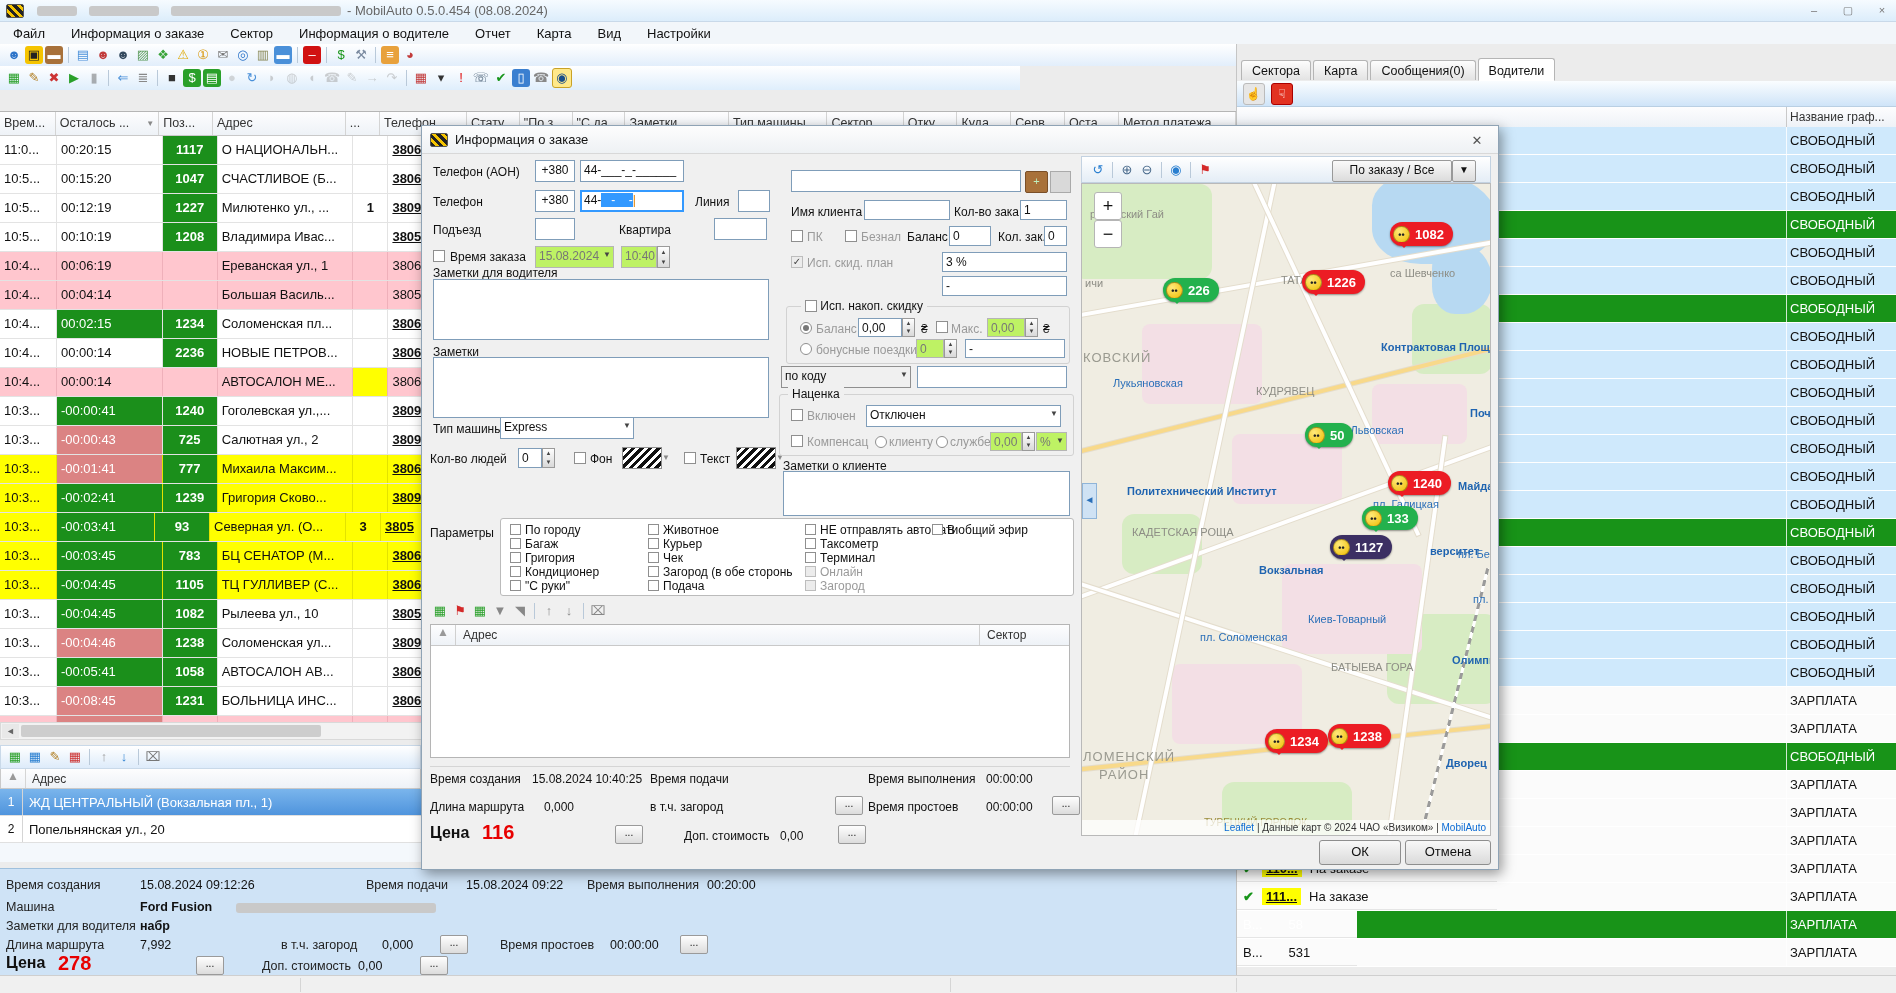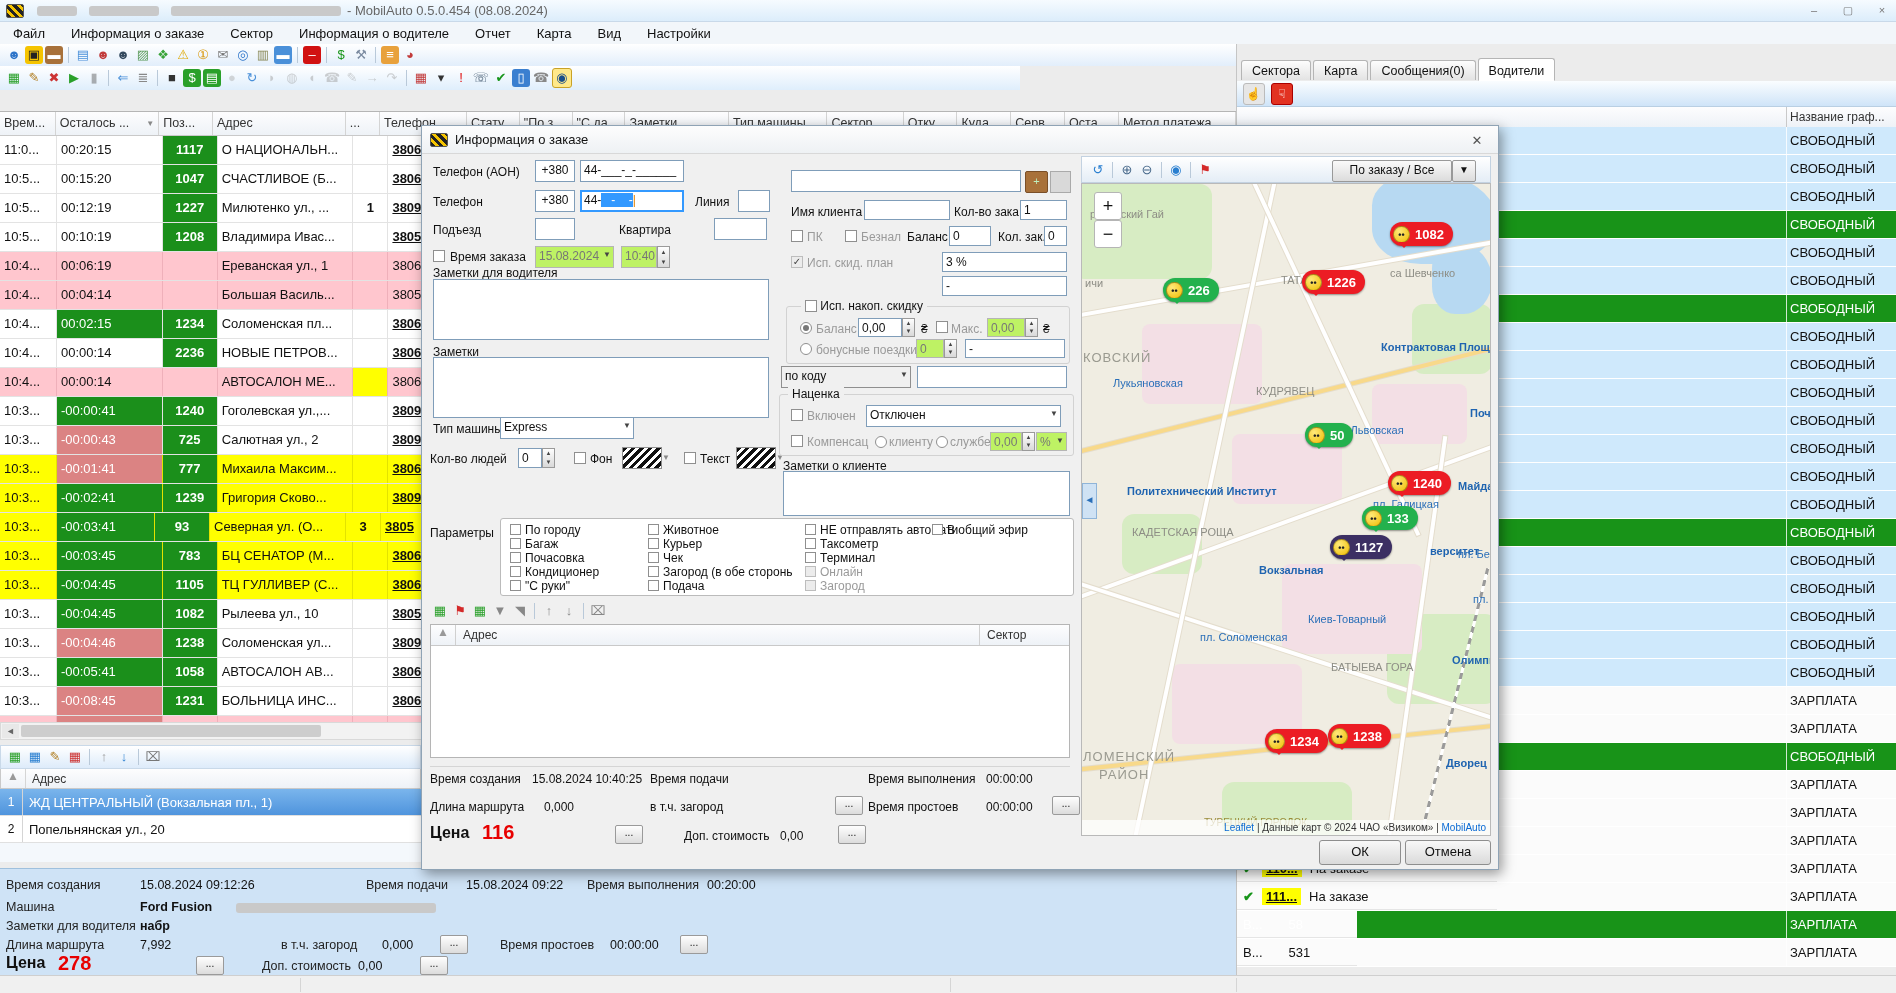--- a/index.html
+++ b/index.html
@@ -772,21 +772,21 @@
     <span class="ta" style="left:361px;top:345px;width:285px;height:43px"></span>
 
     <span class="lbl" style="left:8px;top:400px">Параметры</span>
     <div class="grp" style="left:78px;top:392px;width:572px;height:76px;background:#fff;border-color:#bbb"></div>
     <div id="paramsbox" class="abs" style="left:78px;top:392px;width:572px;height:76px">
         <span class="chk" style="left: 10px; top: 6px; width: 11px; height: 11px;"></span>
         <span class="lbl" style="left: 25px; top: 5px;">По городу</span>
         <span class="chk" style="left: 10px; top: 20px; width: 11px; height: 11px;"></span>
         <span class="lbl" style="left: 25px; top: 19px;">Багаж</span>
         <span class="chk" style="left: 10px; top: 34px; width: 11px; height: 11px;"></span>
-        <span class="lbl" style="left: 25px; top: 33px;">Почасовка</span>
+        <span class="lbl" style="left: 25px; top: 33px;">Григория</span>
         <span class="chk" style="left: 10px; top: 48px; width: 11px; height: 11px;"></span>
         <span class="lbl" style="left: 25px; top: 47px;">Кондиционер</span>
         <span class="chk" style="left: 10px; top: 62px; width: 11px; height: 11px;"></span>
         <span class="lbl" style="left: 25px; top: 61px;">"С руки"</span>
         <span class="chk" style="left: 148px; top: 6px; width: 11px; height: 11px;"></span>
         <span class="lbl" style="left: 163px; top: 5px;">Животное</span>
         <span class="chk" style="left: 148px; top: 20px; width: 11px; height: 11px;"></span>
         <span class="lbl" style="left: 163px; top: 19px;">Курьер</span>
         <span class="chk" style="left: 148px; top: 34px; width: 11px; height: 11px;"></span>
         <span class="lbl" style="left: 163px; top: 33px;">Чек</span>

